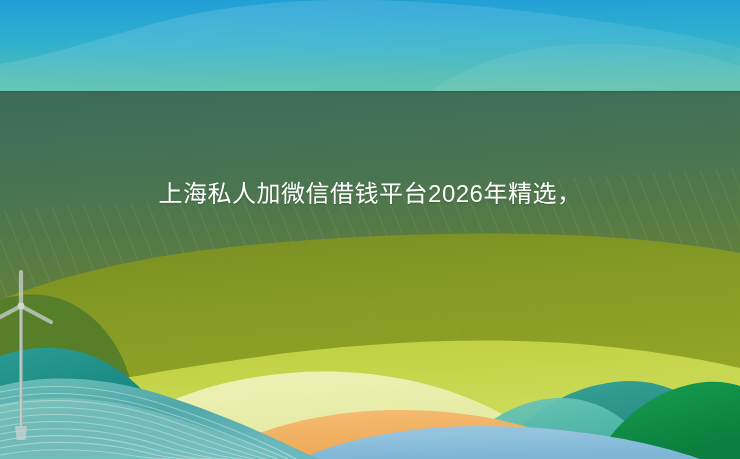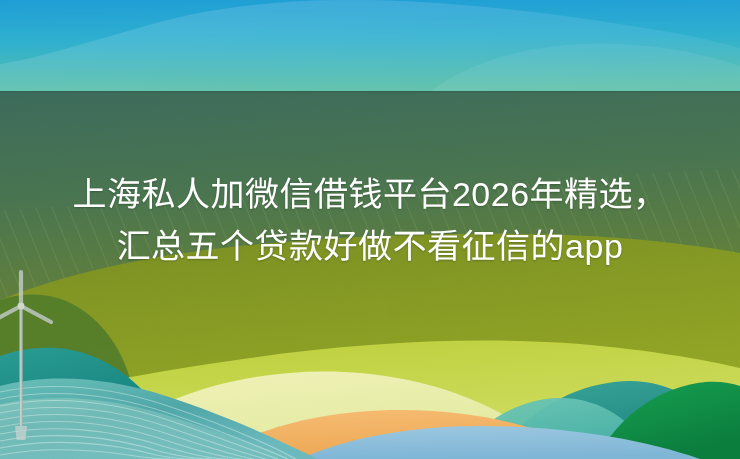--- a/index.html
+++ b/index.html
@@ -25,21 +25,21 @@
     display: block;
   }
   
   #headline {
     position: absolute;
     left: 0;
     top: 168px;
     width: 740px;
     text-align: center;
     color: #ffffff;
-    font-size: 34px;
+    font-size: 24px;
     line-height: 52px;
     letter-spacing: 0.5px;
     font-weight: 400;
     text-shadow: 0 1px 2px rgba(20, 40, 20, 0.30);
     pointer-events: none;
   }
   #headline .hl-line {
     display: block;
     white-space: nowrap;
   }
@@ -246,17 +246,16 @@
         </g>
         <circle cx="21" cy="306" r="3.4" fill="#dfe6e3"></circle>
       </g>
 
       <rect x="0" y="91" width="740" height="1.4" fill="#2f5c4d" opacity="0.55"></rect>
     </g>
   </svg>
 
   <div id="headline">
     <span class="hl-line">上海私人加微信借钱平台2026年精选，</span>
-    <span class="hl-line">汇总五个贷款好做不看征信的app</span>
   </div>
 
 
 </div>
 
 </body></html>

